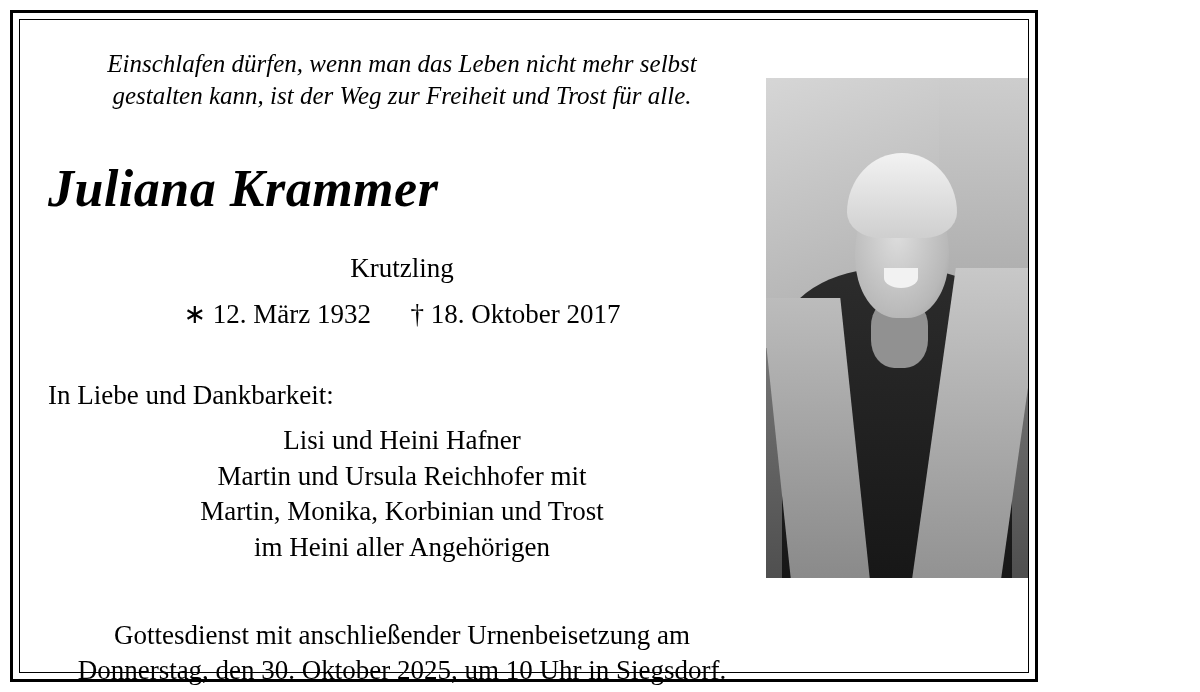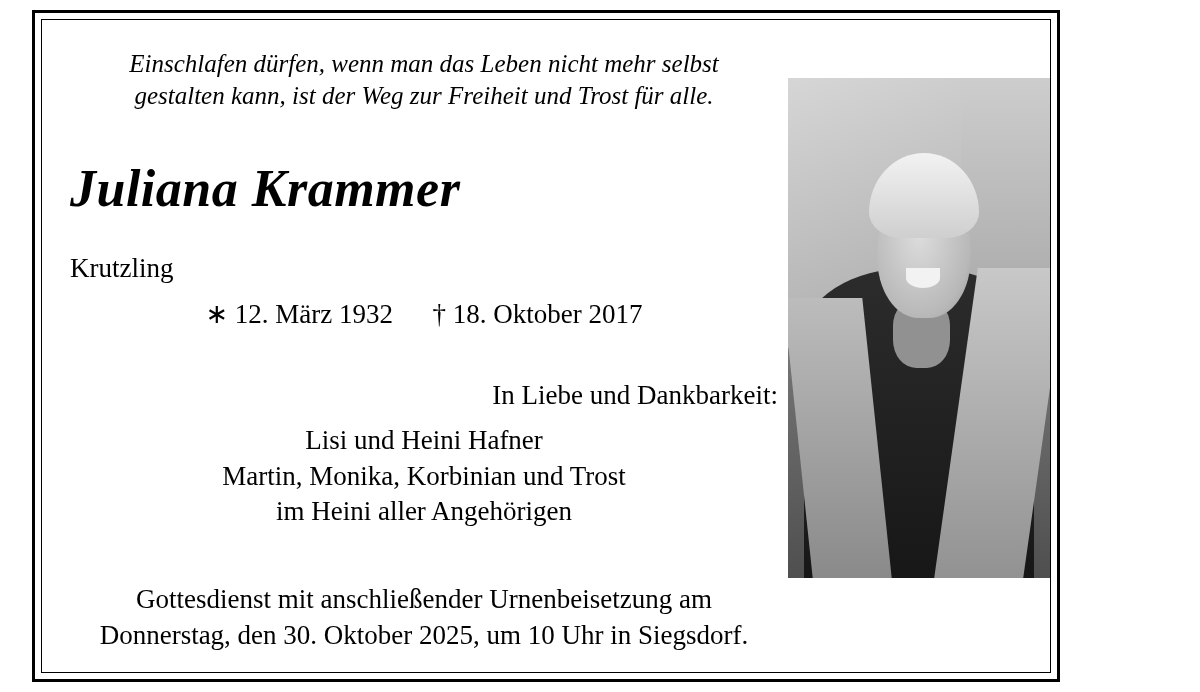--- a/index.html
+++ b/index.html
@@ -14,21 +14,20 @@
     color: #000000;
     overflow: hidden;
   }
   .obituary {
     position: relative;
     box-sizing: border-box;
     width: 1048px;
     height: 692px;
     background: #ffffff;
     padding: 10px;
-    margin-left: 22px;
   }
   .outer-frame {
     box-sizing: border-box;
     width: 100%;
     height: 100%;
     border: 3px solid #000000;
     padding: 6px;
   }
   .inner-frame {
     box-sizing: border-box;
@@ -71,37 +70,38 @@
     font-size: 52px;
     font-style: italic;
     text-align: left;
     letter-spacing: 0.5px;
     margin: 42px 0 0 0;
     line-height: 1.1;
   }
 
   .place {
     font-size: 27px;
+    text-align: center;
     margin: 36px 0 0 0;
   }
 
   .dates {
     font-size: 27px;
     text-align: center;
     margin: 14px 0 0 0;
     white-space: nowrap;
   }
   .dates .sep {
     display: inline-block;
     width: 26px;
   }
 
   .gratitude-title {
     font-size: 27px;
-    text-align: right;
+    text-align: left;
     margin: 50px 0 0 0;
   }
   .family {
     font-size: 27px;
     text-align: center;
     margin: 12px 0 0 0;
     line-height: 1.32;
   }
   .family .line {
     display: block;
@@ -232,20 +232,21 @@
           <span>12. März 1932</span>
           <span class="sep"></span>
           <span>†</span>
           <span>18. Oktober 2017</span>
         </div>
 
         <div class="gratitude-title">In Liebe und Dankbarkeit:</div>
 
         <div class="family">
           <span class="line">Lisi und Heini Hafner</span>
+          <span class="line">Martin und Ursula Reichhofer mit</span>
           <span class="line">Martin, Monika, Korbinian und Trost</span>
           <span class="line">im Heini aller Angehörigen</span>
         </div>
 
         <div class="service">
           <span class="line">Gottesdienst mit anschließender Urnenbeisetzung am</span>
           <span class="line">Donnerstag, den 30. Oktober 2025, um 10 Uhr in Siegsdorf.</span>
         </div>
 
       </div>

